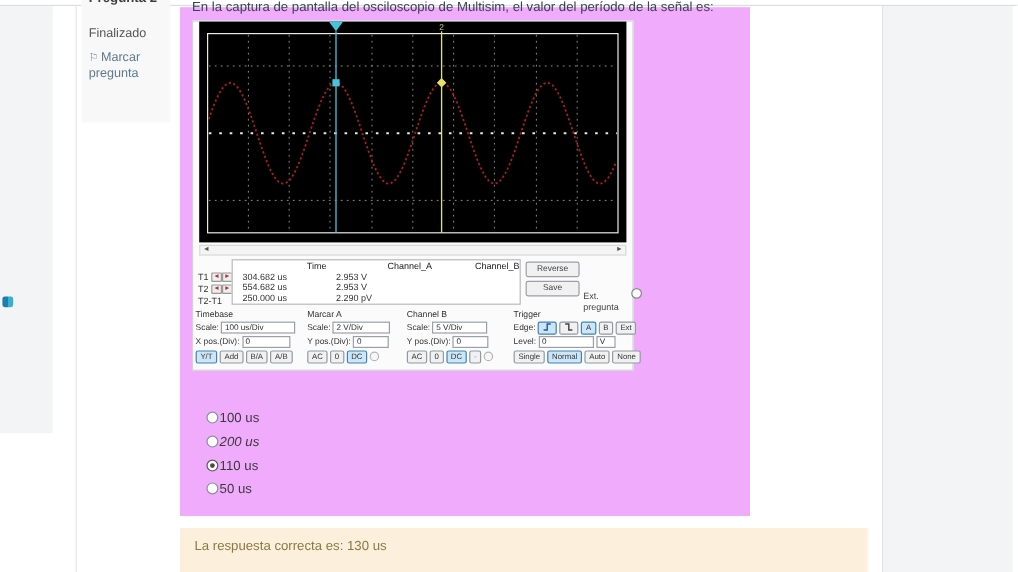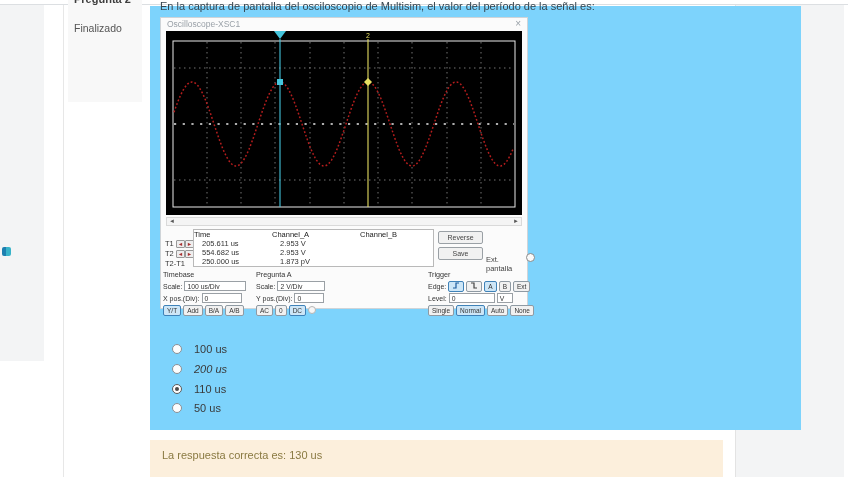--- a/index.html
+++ b/index.html
@@ -18,21 +18,21 @@
   #right-panel{left:735px;top:5px;width:108px;height:472px;background:#f3f4f5;border-left:1px solid #e3e3e3;}
   
   #qinfo{left:68px;top:0;width:74px;height:102px;background:#f8f8f8;padding:0 6px;
     overflow:hidden;box-sizing:border-box;color:#555;font-size:10.5px;}
   #qinfo .qhead{margin-top:-7px;font-weight:bold;font-size:11px;color:#3e3e3e;}
   #qinfo .qstat{margin-top:17px;}
   #qinfo .qgrade{margin-top:7px;line-height:13px;}
   #qinfo .qflag{margin-top:8px;line-height:13px;color:#5d7b90;cursor:pointer;}
   #qinfo .flagicon{font-size:9px;color:#6a8296;margin-right:2px;}
   
-  #qbody{left:150px;top:6px;width:651px;height:424px;background:#7dd3fc;}
+  #qbody{left:150px;top:6px;width:475px;height:424px;background:#f0abfc;}
   #qtext{top:-6px;left:10px;width:556px;font-size:11px;color:#36454f;}
   
   #scope{left:10px;top:11px;width:368px;height:292px;background:#fbfbfb;
     border:1px solid #cfd4d8;box-sizing:border-box;}
   #scope-title{height:13px;font-size:8.5px;color:#9aa1a8;padding-left:6px;line-height:13px;position:relative;}
   #scope-close{position:absolute;right:6px;top:0;color:#9aa1a8;font-size:10px;line-height:12px;cursor:pointer;}
   #display{margin-left:5px;width:356px;height:184px;background:#000;position:relative;}
   #display svg{position:absolute;left:0;top:0;}
   .grid-line{stroke:#8f8f8f;stroke-width:0.8;stroke-dasharray:1.5 3.5;}
   .frame{stroke:#e9e9e9;stroke-width:1;fill:none;}
@@ -46,21 +46,21 @@
   #hscroll .sr{position:absolute;right:2px;top:0;}
   
   #meas{position:relative;margin:3px 3px 0 3px;height:39px;font-size:7.5px;color:#333;}
   .tlabel{position:absolute;left:1px;}
   .tbtn{display:inline-block;width:9px;height:8px;line-height:7px;text-align:center;
     background:#eee;border:1px solid #999;border-radius:1px;font-size:5.5px;color:#a33;
     box-sizing:border-box;vertical-align:middle;cursor:pointer;}
   #mtable{position:absolute;left:29px;top:0;width:241px;height:38px;background:#fff;
     border:1px solid #b9b9b9;box-sizing:border-box;display:grid;
     grid-template-columns:78px 88px 73px;grid-template-rows:9px 9px 9px 9px;}
-  #mtable .hc{text-align:left;color:#222;}
+  #mtable .hc{text-align:right;color:#222;}
   #mtable .vc{padding-left:8px;}
   .winbtn{position:absolute;width:45px;height:13px;background:#f1f1f1;border:1px solid #9aa0a5;
     border-radius:2px;font-size:7px;color:#444;text-align:center;line-height:11px;
     box-sizing:border-box;cursor:pointer;}
   #ext-trig{position:absolute;left:322px;top:26px;color:#444;}
   #ext-dot{position:absolute;left:362px;top:24px;width:7px;height:7px;border:1px solid #8a8a8a;
     border-radius:50%;background:#fafafa;}
   
   #controls{position:relative;margin-top:2px;height:46px;font-size:7px;color:#333;}
   .grp{position:absolute;top:0;}
@@ -69,21 +69,21 @@
   .clabel{white-space:nowrap;}
   .sinput{background:#fff;border:1px solid #9aa0a5;height:10px;line-height:10px;
     font-size:6.8px;padding:0 2px;box-sizing:border-box;overflow:hidden;white-space:nowrap;cursor:text;}
   .sbtn{background:#f1f1f1;border:1px solid #8f9aa3;border-radius:2px;font-size:6.5px;
     height:11px;line-height:9px;padding:0 3px;box-sizing:border-box;color:#333;
     text-align:center;cursor:pointer;white-space:nowrap;}
   .sbtn.sel{background:#cde6f7;border-color:#3f82b8;}
   .sbtn.dis{color:#999;}
   .conn-dot{width:6px;height:6px;border:1px solid #b5b5b5;border-radius:50%;background:#f6f6f6;}
   
-  .opt{position:absolute;left:22px;display:flex;align-items:center;gap:12px;cursor:pointer;}
+  .opt{position:absolute;left:22px;display:flex;align-items:flex-start;gap:1px;cursor:pointer;}
   .radio{width:10px;height:10px;border:1px solid #8a9096;border-radius:50%;background:#fdfdfd;
     box-sizing:border-box;position:relative;}
   .radio.checked{border-color:#5a5a5a;}
   .radio.checked::after{content:"";position:absolute;left:2px;top:2px;width:4px;height:4px;
     border-radius:50%;background:#4a4a4a;}
   .optlabel{font-size:11px;color:#3a3a3a;}
   
   #feedback{left:150px;top:440px;width:573px;height:40px;background:#fcefdc;
     box-sizing:border-box;padding:9px 12px;font-size:11px;color:#8a7a42;}
 </style>
@@ -93,30 +93,27 @@
 <div class="abs" id="top-hairline"></div>
 <div class="abs" id="left-rail">
   <div class="abs" id="mini-icon"></div>
 </div>
 <div class="abs" id="v-divider"></div>
 <div class="abs" id="right-panel"></div>
 
 <div class="abs" id="qinfo">
   <div class="qhead">Pregunta 2</div>
   <div class="qstat">Finalizado</div>
+  <div class="qflag"><span class="flagicon">⚐</span><span>Marcar pregunta</span></div>
 </div>
 
 <div class="abs" id="qbody">
   <div class="abs" id="qtext">En la captura de pantalla del osciloscopio de Multisim, el valor del período de la señal es:</div>
 
   <div class="abs" id="scope">
-    <div id="scope-title">
-      <span>Oscilloscope-XSC1</span>
-      <span id="scope-close">×</span>
-    </div>
 
     <div id="display">
       <svg width="356" height="184" viewBox="0 0 356 184">
 
         <rect class="frame" x="7" y="10" width="342" height="166"></rect>
         <g>
           <line class="grid-line" x1="41" y1="11" x2="41" y2="175"></line>
           <line class="grid-line" x1="75" y1="11" x2="75" y2="175"></line>
           <line class="grid-line" x1="109" y1="11" x2="109" y2="175"></line>
           <line class="grid-line" x1="144" y1="11" x2="144" y2="175"></line>
@@ -162,34 +159,34 @@
       <div class="tlabel" style="top:20px;">
         <span>T2</span>
         <span class="tbtn">◄</span><span class="tbtn">►</span>
       </div>
       <div class="tlabel" style="top:30px;text-align:center;">T2-T1</div>
 
       <div id="mtable">
         <div class="hc">Time</div>
         <div class="hc">Channel_A</div>
         <div class="hc">Channel_B</div>
-        <div class="vc">205.611 us</div>
+        <div class="vc">304.682 us</div>
         <div class="vc">2.953 V</div>
         <div class="vc"></div>
         <div class="vc">554.682 us</div>
         <div class="vc">2.953 V</div>
         <div class="vc"></div>
         <div class="vc">250.000 us</div>
-        <div class="vc">1.873 pV</div>
+        <div class="vc">2.290 pV</div>
         <div class="vc"></div>
       </div>
 
       <div class="winbtn" style="left:274px;top:2px;">Reverse</div>
       <div class="winbtn" style="left:274px;top:18px;">Save</div>
-      <div id="ext-trig">Ext. pantalla</div>
+      <div id="ext-trig">Ext. pregunta</div>
       <div id="ext-dot"></div>
     </div>
 
     <div id="controls">
 
       <div class="grp" style="left:2px;width:90px;">
         <div class="gtitle">Timebase</div>
         <div class="crow">
           <span class="clabel">Scale:</span>
           <span class="sinput" style="width:62px;">100 us/Div</span>
@@ -200,37 +197,55 @@
         </div>
         <div class="crow">
           <span class="sbtn sel">Y/T</span>
           <span class="sbtn">Add</span>
           <span class="sbtn">B/A</span>
           <span class="sbtn">A/B</span>
         </div>
       </div>
 
       <div class="grp" style="left:95px;width:80px;">
-        <div class="gtitle">Pregunta A</div>
+        <div class="gtitle">Marcar A</div>
         <div class="crow">
           <span class="clabel">Scale:</span>
           <span class="sinput" style="width:48px;">2 V/Div</span>
         </div>
         <div class="crow">
           <span class="clabel">Y pos.(Div):</span>
           <span class="sinput" style="width:30px;">0</span>
         </div>
         <div class="crow">
           <span class="sbtn">AC</span>
           <span class="sbtn">0</span>
           <span class="sbtn sel">DC</span>
           <span class="conn-dot"></span>
         </div>
       </div>
 
+      <div class="grp" style="left:178px;width:86px;">
+        <div class="gtitle">Channel B</div>
+        <div class="crow">
+          <span class="clabel">Scale:</span>
+          <span class="sinput" style="width:46px;">5 V/Div</span>
+        </div>
+        <div class="crow">
+          <span class="clabel">Y pos.(Div):</span>
+          <span class="sinput" style="width:30px;">0</span>
+        </div>
+        <div class="crow">
+          <span class="sbtn">AC</span>
+          <span class="sbtn">0</span>
+          <span class="sbtn sel">DC</span>
+          <span class="sbtn dis">-</span>
+          <span class="conn-dot"></span>
+        </div>
+      </div>
 
       <div class="grp" style="left:267px;width:97px;">
         <div class="gtitle">Trigger</div>
         <div class="crow">
           <span class="clabel">Edge:</span>
           <span class="sbtn sel"><svg width="8" height="7" viewBox="0 0 8 7">
                 <polyline points="1,6 4,6 4,1 7,1" fill="none" stroke="#1d5c9e" stroke-width="1.2"></polyline>
               </svg></span>
           <span class="sbtn"><svg width="8" height="7" viewBox="0 0 8 7">
                 <polyline points="1,1 4,1 4,6 7,6" fill="none" stroke="#444" stroke-width="1.2"></polyline>

